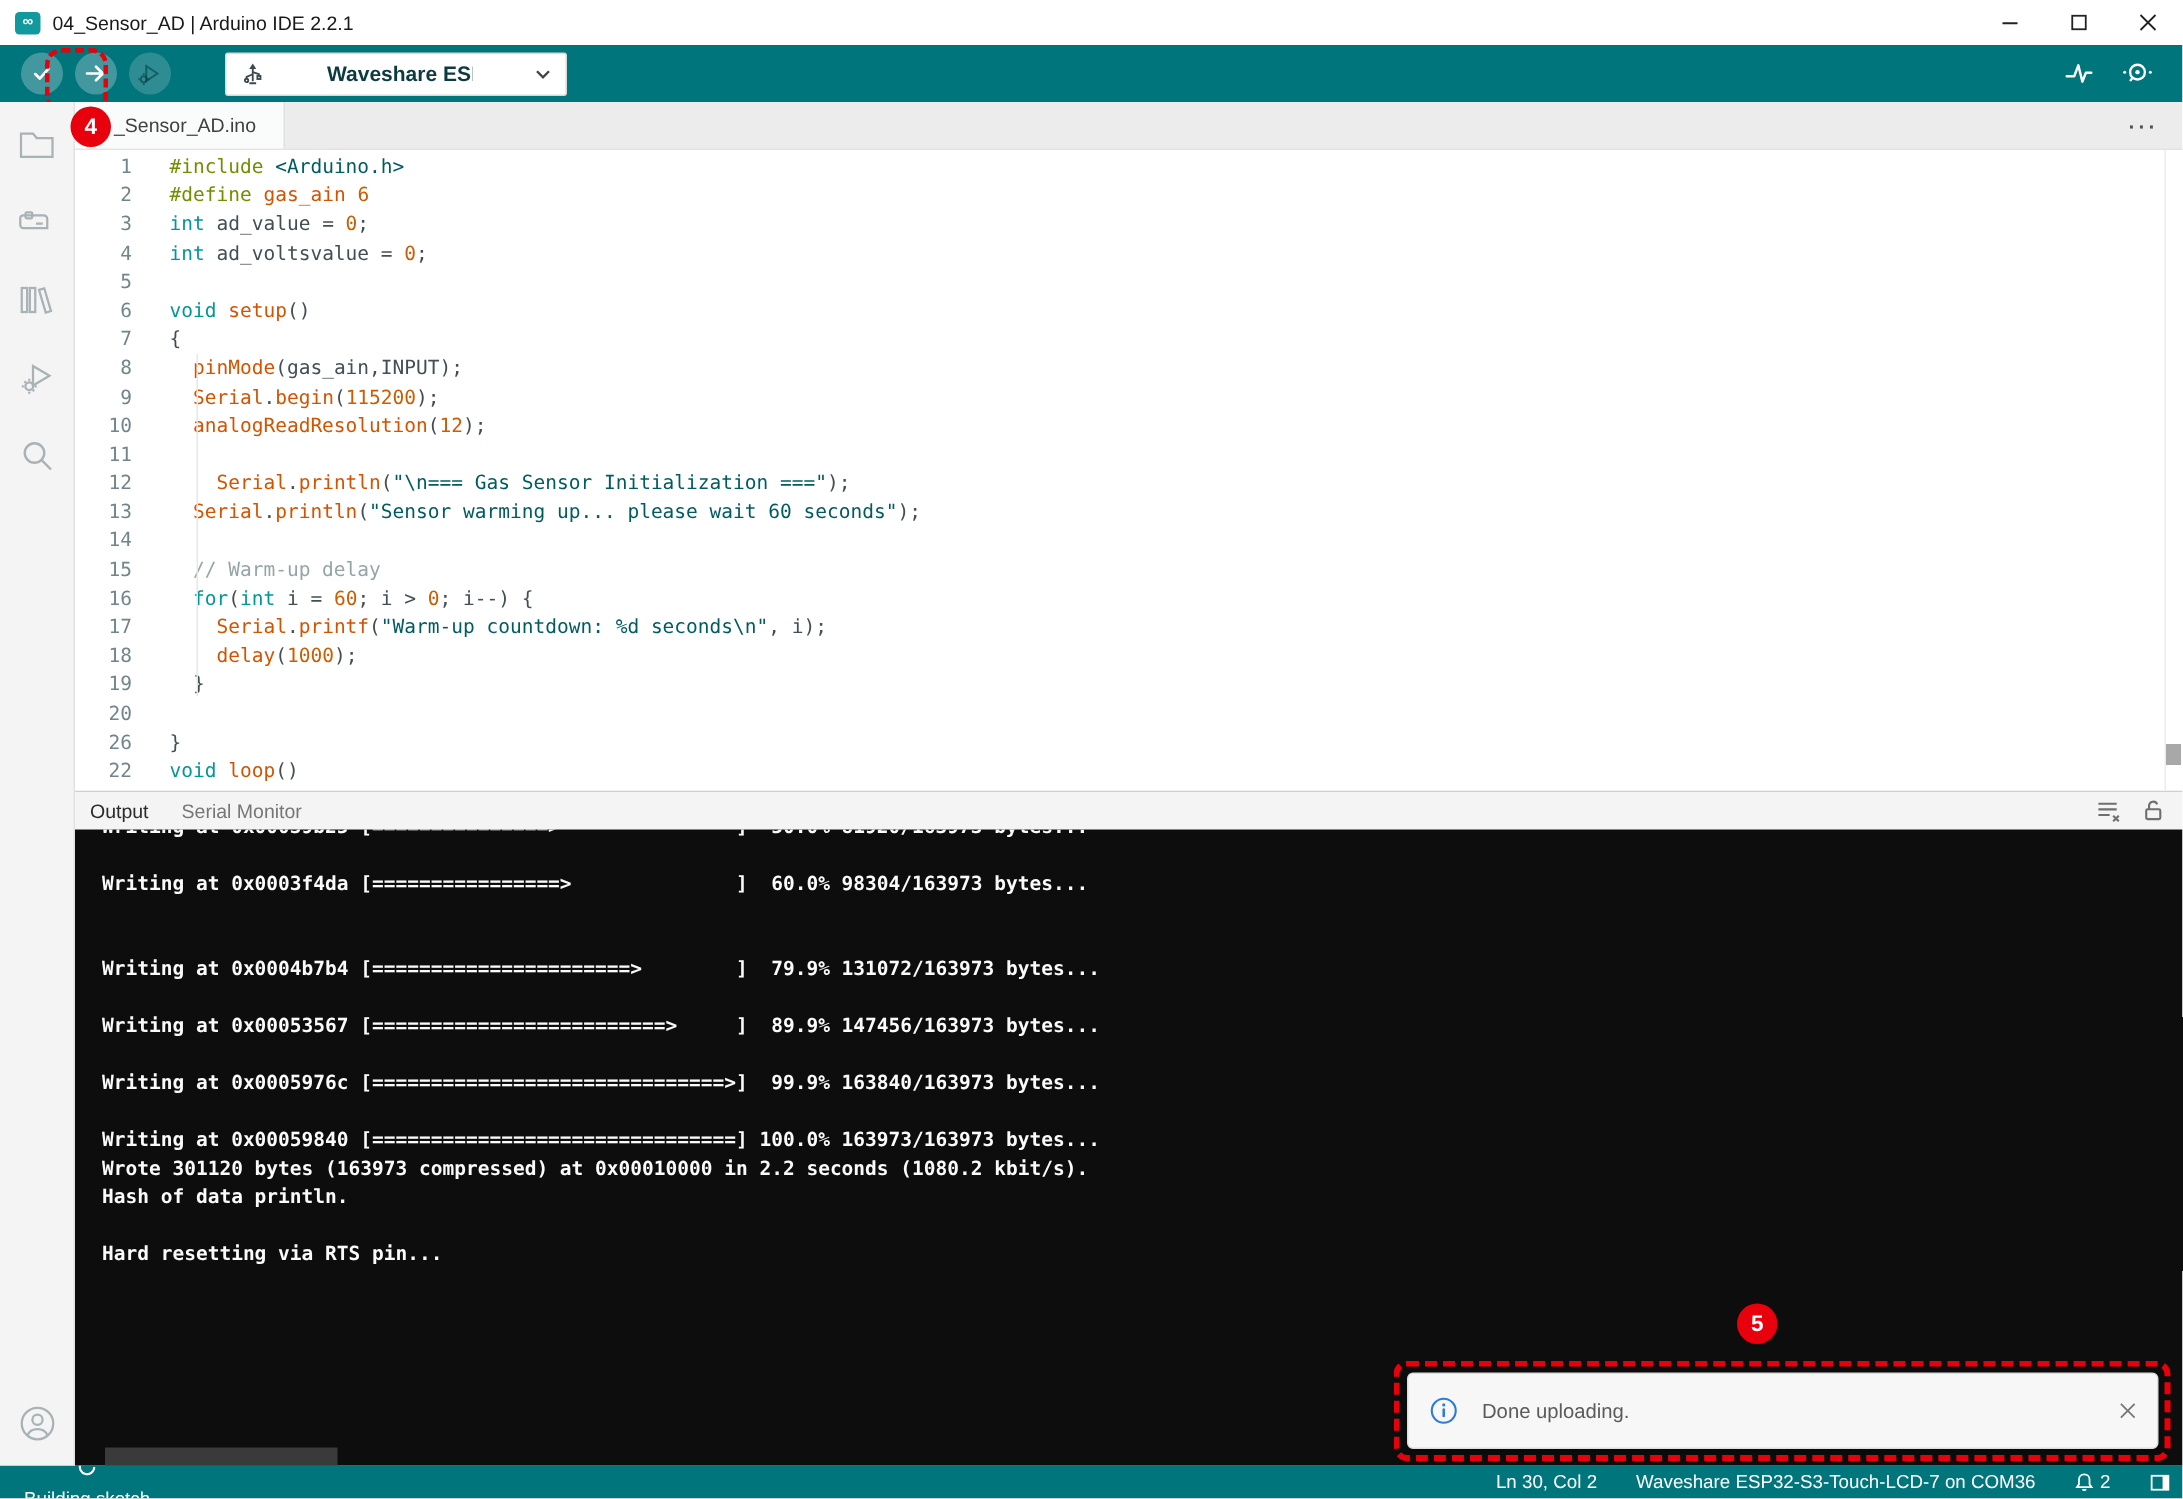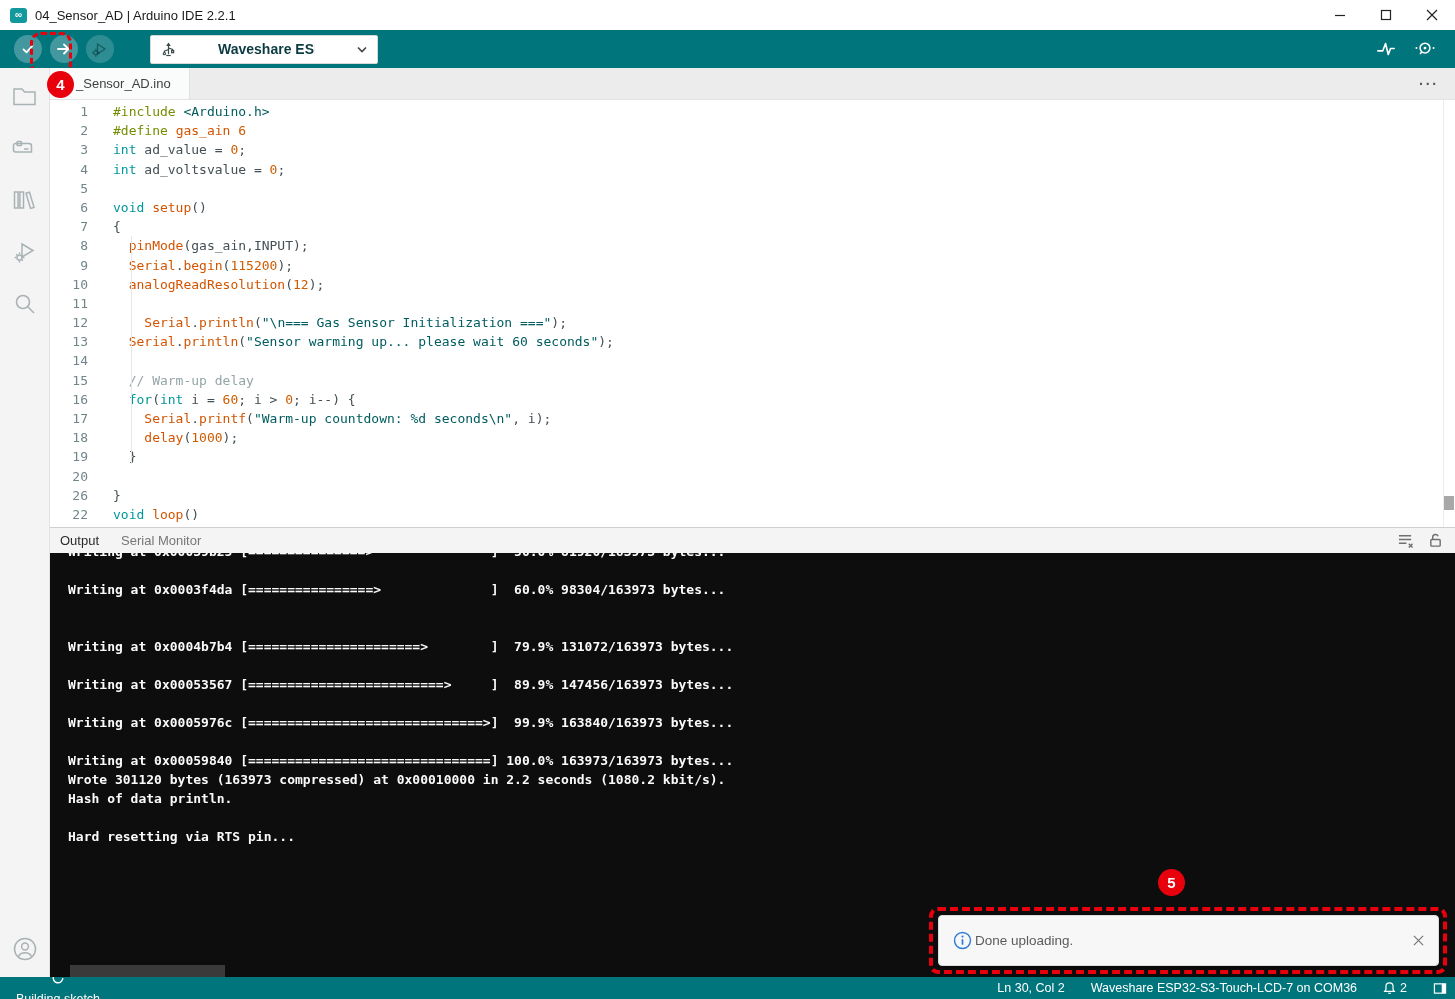--- a/index.html
+++ b/index.html
@@ -73,21 +73,21 @@
     font-family:"DejaVu Sans Mono",monospace;font-weight:bold;font-size:13px;color:var(--console-text);padding-left:18px;}
   .console-inner{margin-top:-11px;}
   .con-line{white-space:pre;height:19px;line-height:19px;}
   .build-block{position:absolute;left:70px;top:965px;width:155px;height:12px;background:#3a3a3a;z-index:5;}
 
   
   .notif-highlight{position:absolute;left:929px;top:907px;width:518px;height:67px;border:4px dashed var(--annotation-red);
     border-radius:9px;z-index:20;pointer-events:none;}
   .notif-card{position:absolute;left:938px;top:915px;width:501px;height:51px;background:#f7f7f7;border:1px solid #ddd;
     border-radius:4px;box-shadow:0 2px 6px rgba(0,0,0,.35);display:flex;align-items:center;padding:0 14px;z-index:19;}
-  .notif-msg{font-size:13.5px;color:#5b5b5b;margin-left:3px;}
+  .notif-msg{font-size:13.5px;color:#5b5b5b;margin-left:16px;}
   .notif-close{margin-left:auto;color:#777;display:flex;}
   .badge-5{left:1158px;top:869px;}
 
   
   .statusbar{height:22px;background:var(--statusbar-teal);display:flex;align-items:center;color:#fff;font-size:12.5px;
     padding:0 8px 0 16px;flex:0 0 auto;}
   .sb-left{display:flex;align-items:center;gap:7px;flex-direction:column;}
   .sb-right{margin-left:auto;display:flex;align-items:center;gap:26px;}
   .sb-item{display:flex;align-items:center;gap:4px;}
   svg{display:block;}

